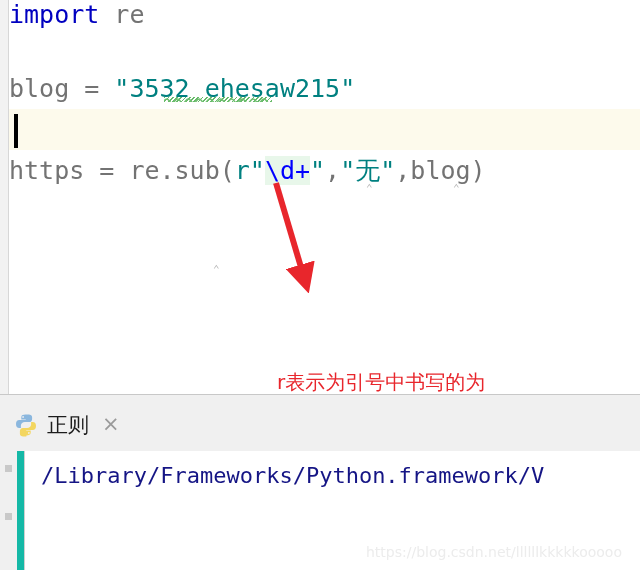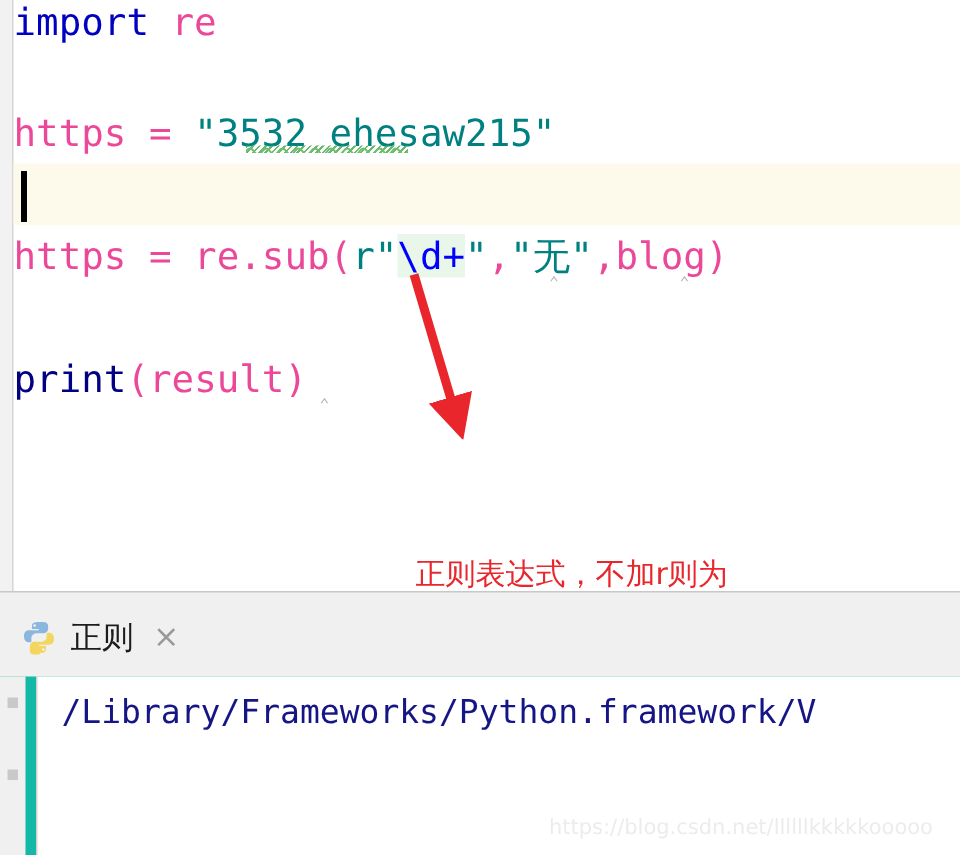--- a/index.html
+++ b/index.html
@@ -54,21 +54,21 @@
     white-space: pre;
     font-family: "DejaVu Sans Mono", monospace;
     font-size: 25px;
     letter-spacing: 0px;
     color: #000000;
   }
   .code-line .kw      { color: #0000c0; }
   .code-line .kw2     { color: #000080; }
   .code-line .str     { color: #008080; }
   .code-line .regex   { color: #0000ff; background: #e8f7ea; }
-  .code-line .plain   { color: #ec4899; }
+  .code-line .plain   { color: #737373; }
 
   .line-highlight {
     position: absolute;
     left: 9px; top: 109px;
     right: 0;
     height: 41px;
     background: #fdfaec;
   }
   .caret {
     position: absolute;
@@ -224,23 +224,22 @@
 
   <div class="editor-pane">
 
     <div class="editor-gutter"></div>
 
     <div class="line-highlight"></div>
     <div class="caret"></div>
 
     <div class="code-area" id="code-area">
         <div class="code-line" style="top: -6px;"><span class="kw">import</span><span class="plain"> re</span></div>
-        <div class="code-line" style="top: 68px;"><span class="plain">https = </span><span class="str">"3532 ehesaw215"</span></div>
+        <div class="code-line" style="top: 68px;"><span class="plain">blog = </span><span class="str">"3532 ehesaw215"</span></div>
         <div class="code-line" style="top: 150px;"><span class="plain">https = re.sub(</span><span class="str">r"</span><span class="regex">\d+</span><span class="str">"</span><span class="plain">,</span><span class="str">"无"</span><span class="plain">,blog)</span></div>
-        <div class="code-line" style="top: 232px;"><span class="kw2">print</span><span class="plain">(result)</span></div>
       </div>
 
     <svg class="squiggle" style="left:164px; top:97px;" width="108" height="6">
       <path d="M0,4 q2.7,-4 5.4,0 t5.4,0 t5.4,0 t5.4,0 t5.4,0 t5.4,0 t5.4,0 t5.4,0 t5.4,0 t5.4,0 t5.4,0 t5.4,0 t5.4,0 t5.4,0 t5.4,0 t5.4,0 t5.4,0 t5.4,0 t5.4,0 t5.4,0" fill="none" stroke="#56b356" stroke-width="1.4"></path>
     </svg>
 
     <div class="tiny-mark" style="left:366px; top:183px;">⌃</div>
     <div class="tiny-mark" style="left:453px; top:183px;">⌃</div>
     <div class="tiny-mark" style="left:213px; top:264px;">⌃</div>
 
@@ -249,20 +248,21 @@
         <marker id="redhead" markerWidth="5" markerHeight="5" refX="1.6" refY="2.5" orient="auto">
           <path d="M0,0 L5,2.5 L0,5 z" fill="#e8262c"></path>
         </marker>
       </defs>
       <line x1="18" y1="5" x2="45" y2="96" stroke="#e8262c" stroke-width="6" marker-end="url(#redhead)"></line>
     </svg>
 
   </div>
 
   <div class="annotation-text">
+    <div>r表示为引号中书写的为</div>
     <div>正则表达式，不加r则为</div>
     <div>需要替换的字符串</div>
   </div>
 
   <div class="console-pane">
 
     <div class="console-tabbar">
       <div class="console-tab">
         <svg class="py-icon" viewBox="0 0 24 24">
           <path d="M11.6 1.6c-2.4 0-4.3.6-4.3 2.6v2.2h4.5v.7H5.3C3.2 7.1 2 8.6 2 11.1c0 2.4 1.1 4 3.3 4h1.6v-2.6c0-2.2 1.9-3.4 3.9-3.4h4.3c1.9 0 3-1.4 3-3.2V4.2c0-1.8-1.4-2.6-3.4-2.6h-3.1zm-2.5 1.5c.5 0 .9.4.9.9s-.4.9-.9.9-.9-.4-.9-.9.4-.9.9-.9z" fill="#8bb7de"></path>

